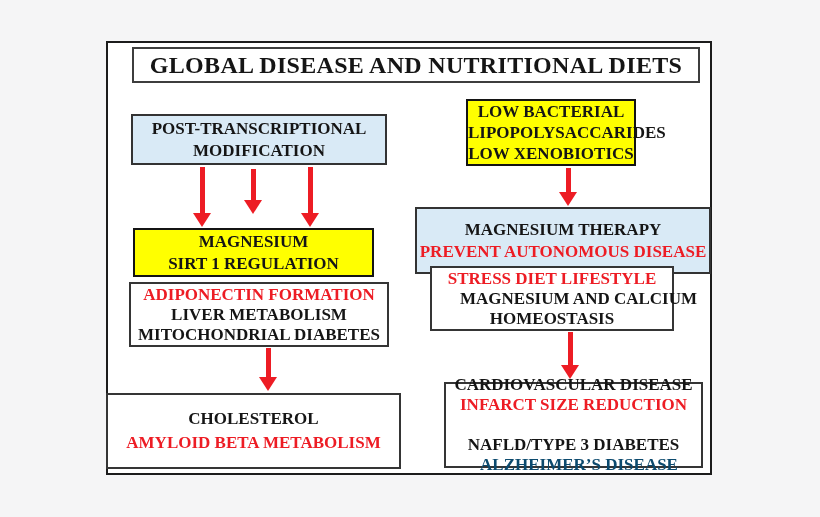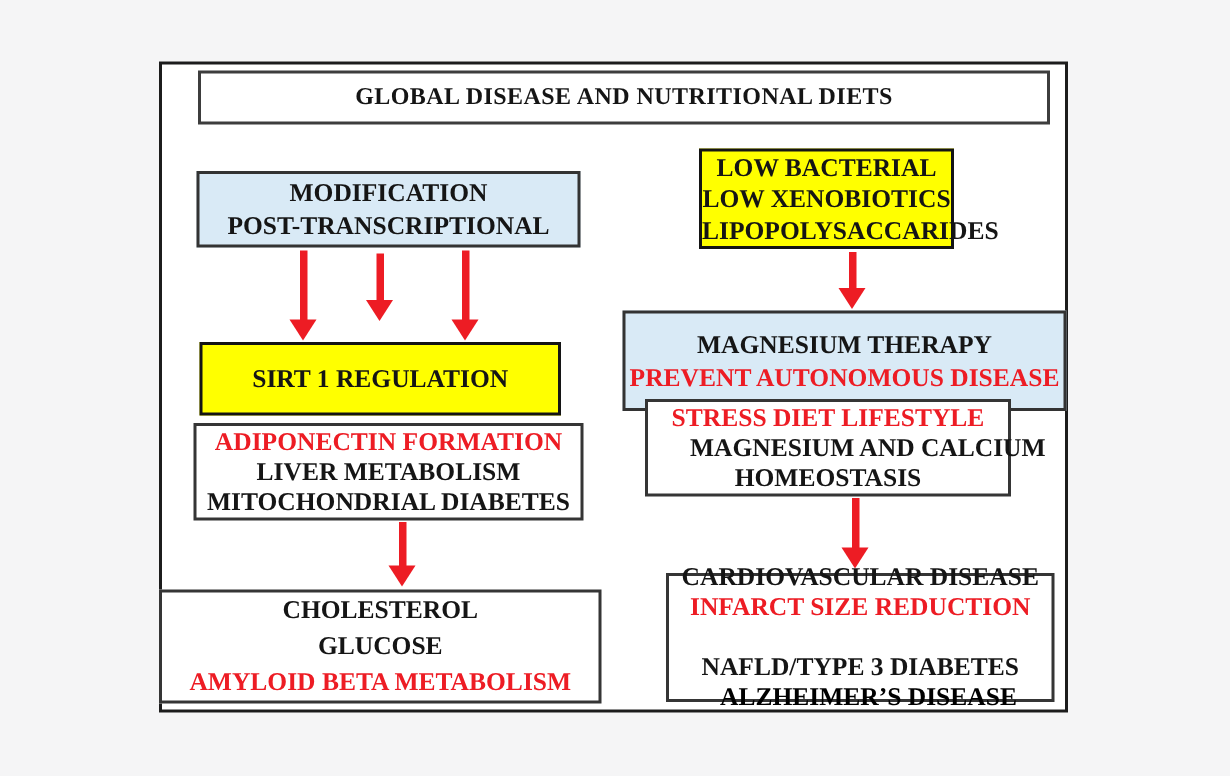--- a/index.html
+++ b/index.html
@@ -18,21 +18,21 @@
   .box {
     position:absolute;
     border:2px solid #353535;
     display:flex; flex-direction:column; justify-content:center; align-items:center;
     text-align:center;
     background:#ffffff;
   }
   .box .ln { width:100%; white-space:nowrap; }
 
   .title-box { left:132px; top:47px;  width:568px; height:36px; border-color:#3d3d3d; }
-  .title-box .ln { font-size:16px; line-height:32px; letter-spacing:.3px; }
+  .title-box .ln { font-size:24px; line-height:32px; letter-spacing:.3px; }
 
   .post        { left:131px; top:114px; width:256px; height:51px; border-color:#333; }
   .post .ln    { font-size:17px; line-height:22px; }
 
   .sirt        { left:133px; top:228px; width:241px; height:49px; border-color:#141414; }
   .sirt .ln    { font-size:17px; line-height:22px; }
 
   .adipo       { left:129px; top:282px; width:260px; height:65px; }
   .adipo .ln   { font-size:17px; line-height:20px; }
 
@@ -71,62 +71,62 @@
 </head>
 <body>
 
 <div class="frame"></div>
 
 <div class="box title-box">
   <div class="ln">GLOBAL DISEASE AND NUTRITIONAL DIETS</div>
 </div>
 
 <div class="box post" style="background: rgb(217, 234, 246);">
+  <div class="ln" style="color: rgb(21, 21, 21);">POST-TRANSCRIPTIONAL</div>
   <div class="ln" style="color: rgb(21, 21, 21);">MODIFICATION</div>
-  <div class="ln" style="color: rgb(21, 21, 21);">POST-TRANSCRIPTIONAL</div>
 </div>
 
 <div class="arrow a1">
   <div class="shaft"></div>
   <div class="head"></div>
 </div>
 <div class="arrow a2">
   <div class="shaft"></div>
   <div class="head"></div>
 </div>
 <div class="arrow a3">
   <div class="shaft"></div>
   <div class="head"></div>
 </div>
 
 <div class="box sirt" style="background: rgb(255, 255, 0);">
+  <div class="ln" style="color: rgb(21, 21, 21);">MAGNESIUM</div>
   <div class="ln" style="color: rgb(21, 21, 21);">SIRT 1 REGULATION</div>
 </div>
 
 <div class="box adipo" style="background: rgb(255, 255, 255);">
   <div class="ln" style="color: rgb(237, 28, 36);">ADIPONECTIN FORMATION</div>
   <div class="ln" style="color: rgb(21, 21, 21);">LIVER METABOLISM</div>
   <div class="ln" style="color: rgb(21, 21, 21);">MITOCHONDRIAL DIABETES</div>
 </div>
 
 <div class="arrow a4">
   <div class="shaft"></div>
   <div class="head"></div>
 </div>
 
 <div class="box chol" style="background: rgb(255, 255, 255);">
   <div class="ln" style="color: rgb(21, 21, 21);">CHOLESTEROL</div>
-  <div class="ln" style="color: rgb(21, 21, 21);">GLUCOSE</div>
   <div class="ln" style="color: rgb(237, 28, 36);">AMYLOID BETA METABOLISM</div>
 </div>
 
 <div class="box lowbact" style="background: rgb(255, 255, 0);">
   <div class="ln" style="color: rgb(21, 21, 21);">LOW BACTERIAL</div>
+  <div class="ln" style="color: rgb(21, 21, 21);">LIPOPOLYSACCARIDES</div>
   <div class="ln" style="color: rgb(21, 21, 21);">LOW XENOBIOTICS</div>
-  <div class="ln" style="color: rgb(21, 21, 21);">LIPOPOLYSACCARIDES</div>
 </div>
 
 <div class="arrow a5">
   <div class="shaft"></div>
   <div class="head"></div>
 </div>
 
 <div class="box mgther" style="background: rgb(217, 234, 246);">
   <div class="ln" style="color: rgb(21, 21, 21);">MAGNESIUM THERAPY</div>
   <div class="ln" style="color: rgb(237, 28, 36);">PREVENT AUTONOMOUS DISEASE</div>
@@ -140,14 +140,14 @@
 
 <div class="arrow a6">
   <div class="shaft"></div>
   <div class="head"></div>
 </div>
 
 <div class="box cardio" style="background: rgb(255, 255, 255);">
   <div class="ln" style="color: rgb(21, 21, 21);">CARDIOVASCULAR DISEASE</div>
   <div class="ln" style="color: rgb(237, 28, 36);">INFARCT SIZE REDUCTION</div>
   <div class="ln" style="color: rgb(21, 21, 21); margin-top: 20px;">NAFLD/TYPE 3 DIABETES</div>
-  <div class="ln" style="color: #000000; padding-left: 11px;">ALZHEIMER’S DISEASE</div>
+  <div class="ln" style="color: #0c4a6e; padding-left: 11px;">ALZHEIMER’S DISEASE</div>
 </div>
 
 </body></html>

